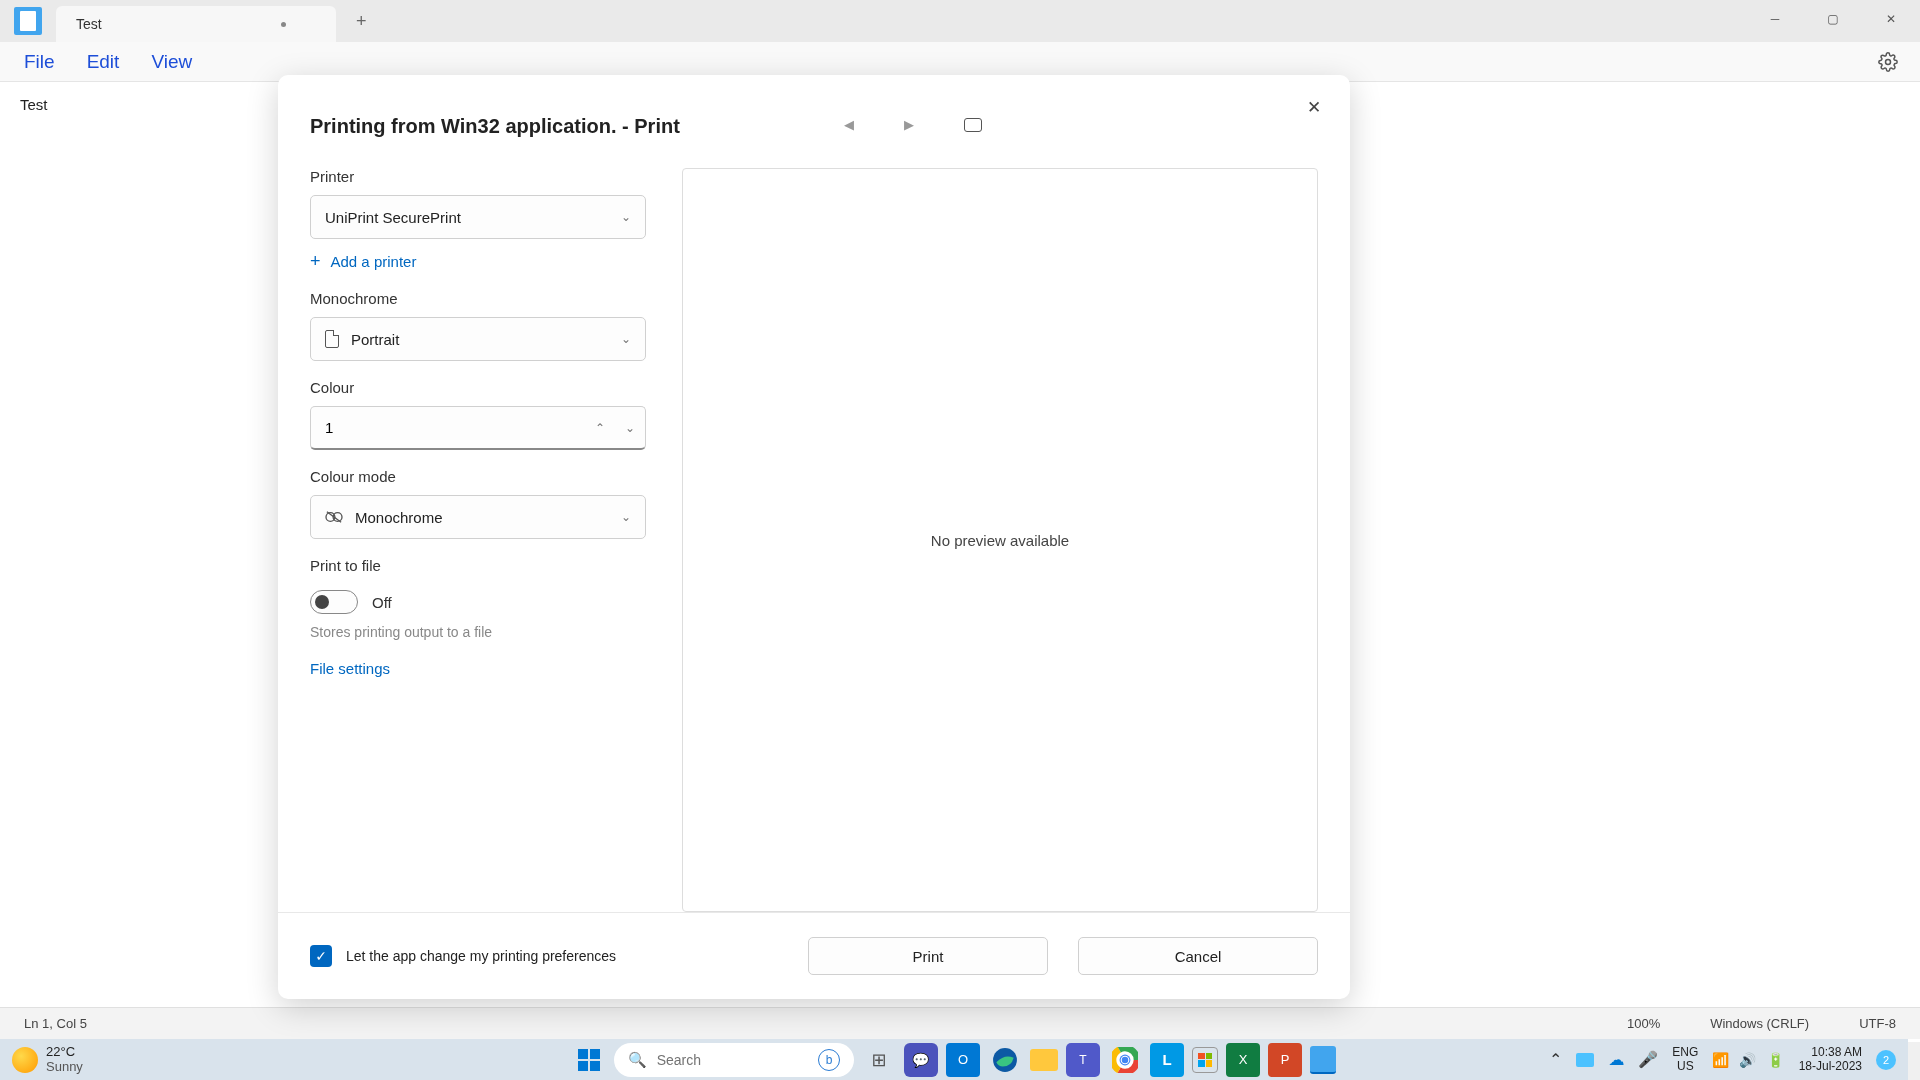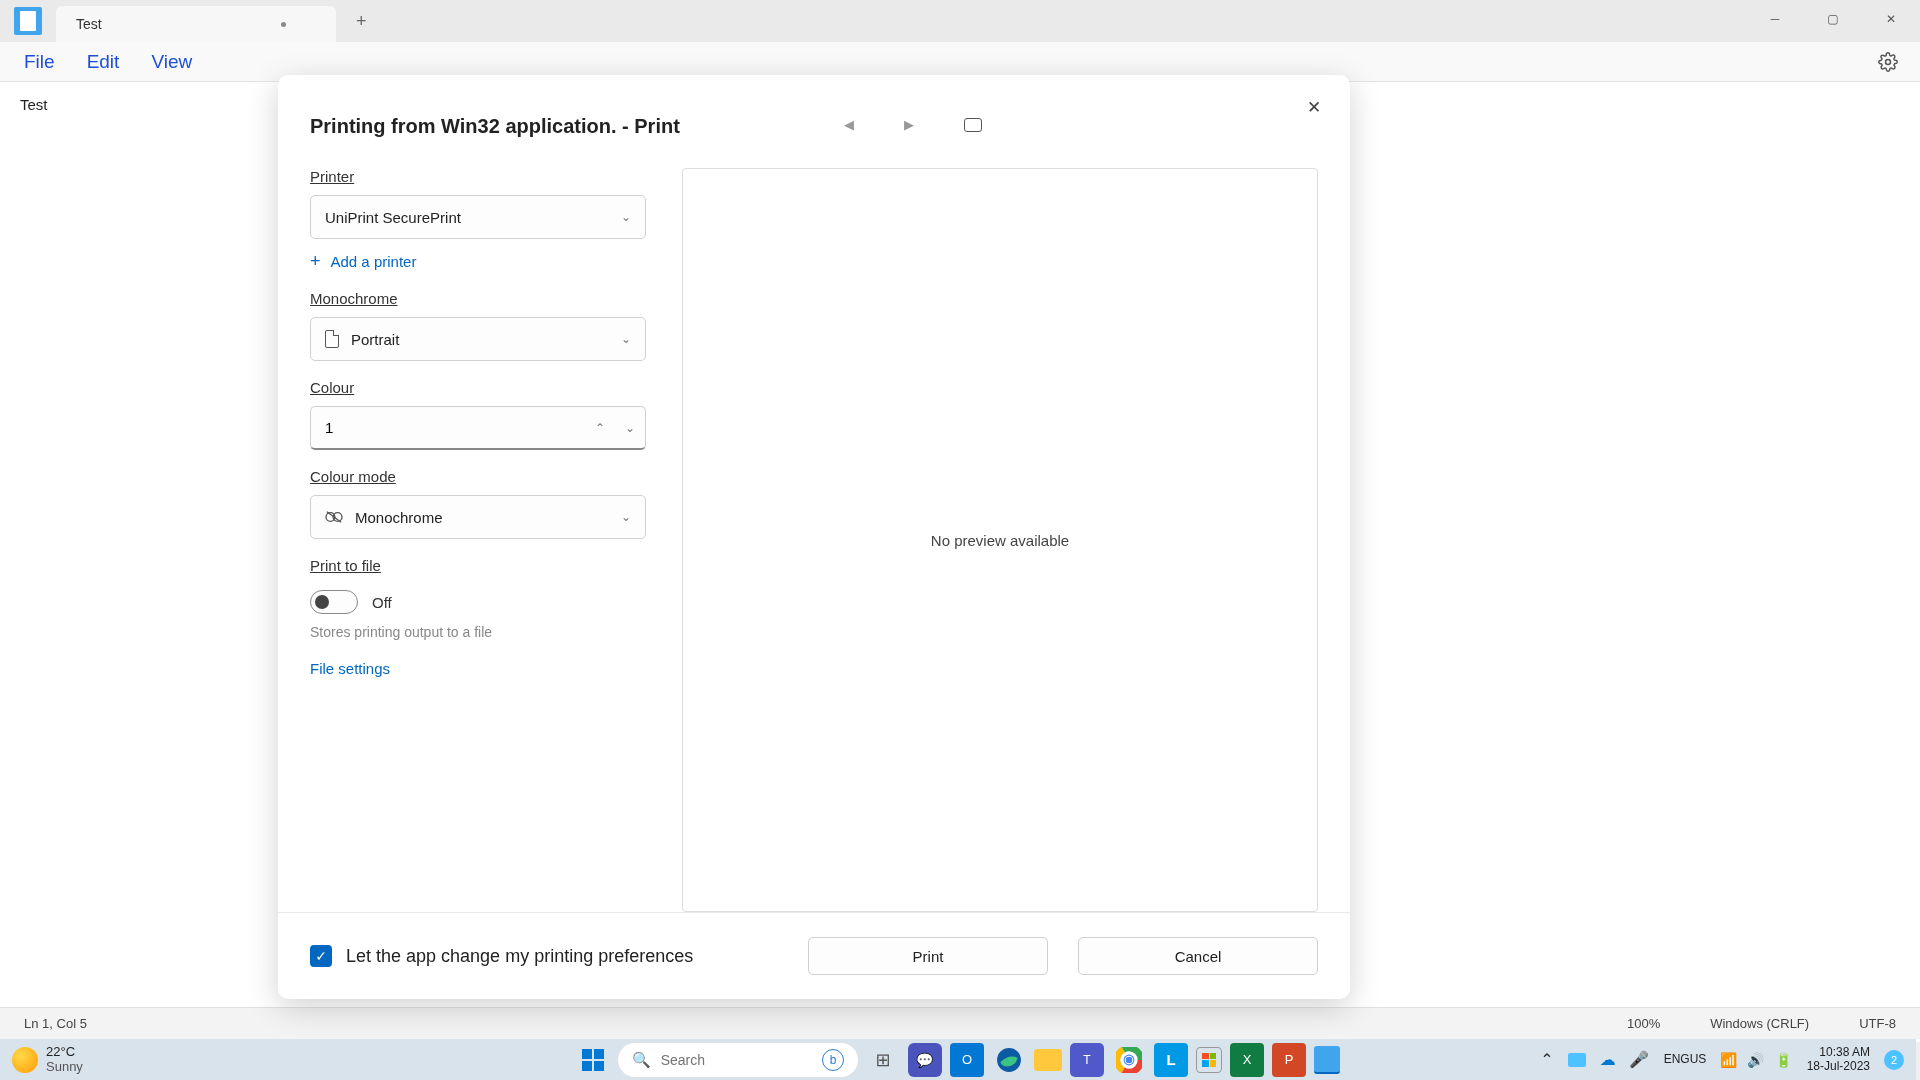--- a/index.html
+++ b/index.html
@@ -34,63 +34,63 @@
 .dialog { position: absolute; top: 75px; left: 278px; width: 1072px; height: 924px; background: #fff; border-radius: 10px; box-shadow: 0 8px 32px rgba(0,0,0,0.18); display: flex; flex-direction: column; }
 .dialog-header { padding: 26px 32px 10px; position: relative; }
 .dialog-title { font-size: 20px; font-weight: 600; color: #222; margin-top: 14px; }
 .dialog-close { position: absolute; right: 20px; top: 16px; font-size: 17px; color: #444; cursor: pointer; width: 32px; height: 32px; display: flex; align-items: center; justify-content: center; }
 .preview-nav { position: absolute; left: 50%; transform: translateX(30px); top: 42px; display: flex; gap: 50px; align-items: center; }
 .nav-arrow { color: #999; font-size: 13px; cursor: pointer; }
 .fit-icon { width: 18px; height: 14px; border: 1.5px solid #555; border-radius: 3px; cursor: pointer; }
 
 .dialog-body { flex: 1; display: flex; padding: 20px 32px 0; gap: 36px; overflow: hidden; }
 .settings-col { width: 336px; display: flex; flex-direction: column; }
-.setting-label { font-size: 15px; color: #333; margin-bottom: 10px; margin-top: 18px; text-decoration: underline; }
+.setting-label { font-size: 15px; color: #333; margin-bottom: 10px; margin-top: 18px; }
 .setting-label:first-child { margin-top: 0; }
 .select-box { border: 1px solid #d0d0d0; border-radius: 5px; height: 44px; display: flex; align-items: center; padding: 0 14px; position: relative; background: #fdfdfd; cursor: pointer; font-size: 15px; color: #222; }
 .select-box .chev { position: absolute; right: 14px; color: #777; font-size: 12px; }
 .select-icon { margin-right: 12px; color: #555; }
 .add-printer { display: flex; align-items: center; gap: 10px; color: #0067c0; font-size: 15px; margin-top: 12px; cursor: pointer; }
 .add-printer-plus { font-size: 18px; }
 .spinner-box { border: 1px solid #d0d0d0; border-bottom: 2px solid #888; border-radius: 5px; height: 44px; display: flex; align-items: center; padding: 0 14px; position: relative; background: #fdfdfd; font-size: 15px; }
 .spinner-arrows { position: absolute; right: 10px; display: flex; gap: 20px; }
 .spinner-arrow { color: #777; font-size: 12px; cursor: pointer; }
 .toggle-row { display: flex; align-items: center; gap: 14px; margin-top: 6px; }
 .toggle { width: 48px; height: 24px; border-radius: 12px; border: 1px solid #888; background: #fdfdfd; position: relative; cursor: pointer; }
 .toggle-knob { width: 14px; height: 14px; border-radius: 50%; background: #444; position: absolute; left: 4px; top: 4px; }
 .toggle-label { font-size: 15px; color: #333; }
 .helper-text { font-size: 14px; color: #888; margin-top: 10px; }
 .more-settings { color: #0067c0; font-size: 15px; margin-top: 20px; cursor: pointer; }
 
 .preview-col { flex: 1; border: 1px solid #ddd; border-radius: 4px; display: flex; align-items: center; justify-content: center; font-size: 15px; color: #444; }
 
 .dialog-footer { border-top: 1px solid #e8e8e8; padding: 24px 32px; display: flex; align-items: center; }
 .checkbox { width: 22px; height: 22px; background: #0067c0; border-radius: 4px; display: flex; align-items: center; justify-content: center; color: #fff; font-size: 14px; margin-right: 14px; cursor: pointer; }
-.checkbox-label { font-size: 18px; color: #222; }
+.checkbox-label { font-size: 14px; color: #222; }
 .footer-buttons { margin-left: auto; display: flex; gap: 30px; }
 .btn { width: 240px; height: 38px; border: 1px solid #d0d0d0; border-radius: 5px; background: #fdfdfd; font-size: 15px; color: #222; cursor: pointer; display: flex; align-items: center; justify-content: center; }
 
 
-.taskbar { position: absolute; bottom: 0; left: 0; right: 4px; height: 41px; background: #d9e3ec; display: flex; align-items: center; padding: 0 12px; }
+.taskbar { position: absolute; bottom: 0; left: 0; right: 12px; height: 41px; background: #d9e3ec; display: flex; align-items: center; padding: 0 12px; }
 .weather { display: flex; align-items: center; gap: 8px; }
 .weather-icon { width: 26px; height: 26px; border-radius: 50%; background: radial-gradient(circle at 35% 35%, #ffd94a, #ff9a00); }
 .weather-text { display: flex; flex-direction: column; line-height: 1.1; }
 .weather-temp { font-size: 13px; color: #222; }
 .weather-cond { font-size: 13px; color: #555; }
 .taskbar-center { position: absolute; left: 50%; transform: translateX(-50%); display: flex; align-items: center; gap: 8px; }
 .start-btn { width: 34px; height: 34px; display: flex; align-items: center; justify-content: center; cursor: pointer; }
 .win-logo { width: 22px; height: 22px; display: grid; grid-template-columns: 1fr 1fr; grid-template-rows: 1fr 1fr; gap: 2px; }
 .win-logo div { background: #0078d4; }
 .search-box { width: 240px; height: 34px; background: #fff; border-radius: 17px; display: flex; align-items: center; padding: 0 14px; gap: 10px; position: relative; }
 .search-icon { color: #555; font-size: 15px; }
 .search-text { color: #737373; font-size: 14px; flex: 1; }
 .bing-icon { width: 22px; height: 22px; border-radius: 50%; border: 1px solid #2b7cd3; display: flex; align-items: center; justify-content: center; color: #2b7cd3; font-size: 12px; }
 .task-icon { width: 34px; height: 34px; border-radius: 4px; display: flex; align-items: center; justify-content: center; cursor: pointer; font-size: 18px; }
 .tray { position: absolute; right: 12px; display: flex; align-items: center; gap: 14px; }
-.tray-text { display: flex; flex-direction: row; align-items: center; line-height: 1.1; font-size: 12px; color: #222; }
+.tray-text { display: flex; flex-direction: column; align-items: center; line-height: 1.1; font-size: 12px; color: #222; }
 .tray-icons { display: flex; gap: 10px; align-items: center; color: #333; font-size: 14px; }
 .clock { display: flex; flex-direction: column; align-items: flex-end; line-height: 1.1; font-size: 12px; color: #222; }
 .notif-badge { width: 20px; height: 20px; border-radius: 50%; background: #4cc2ff; color: #fff; font-size: 11px; display: flex; align-items: center; justify-content: center; }
 
 svg { display: block; }
 .portrait-icon { width: 14px; height: 18px; border: 1.5px solid #555; border-radius: 2px; position: relative; }
 .portrait-icon::after { content: ''; position: absolute; top: -1px; right: -1px; width: 5px; height: 5px; background: #fff; border-left: 1.5px solid #555; border-bottom: 1.5px solid #555; }
 .mono-icon { width: 18px; height: 16px; position: relative; }
 .mono-icon svg { stroke: #555; fill: none; stroke-width: 1.5; }
 </style>

